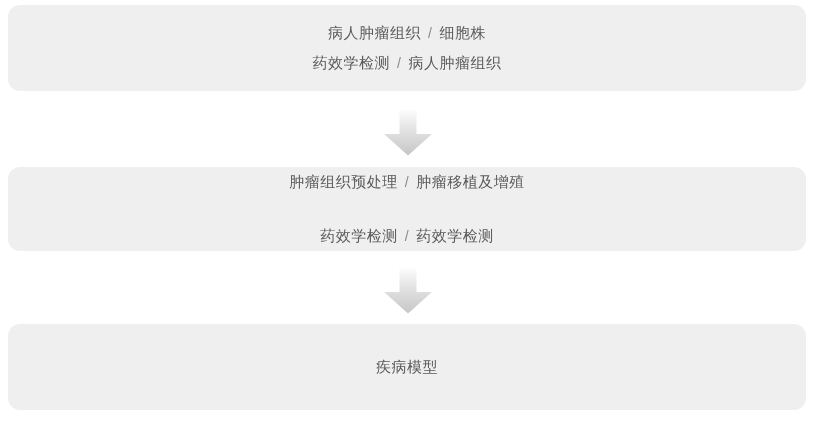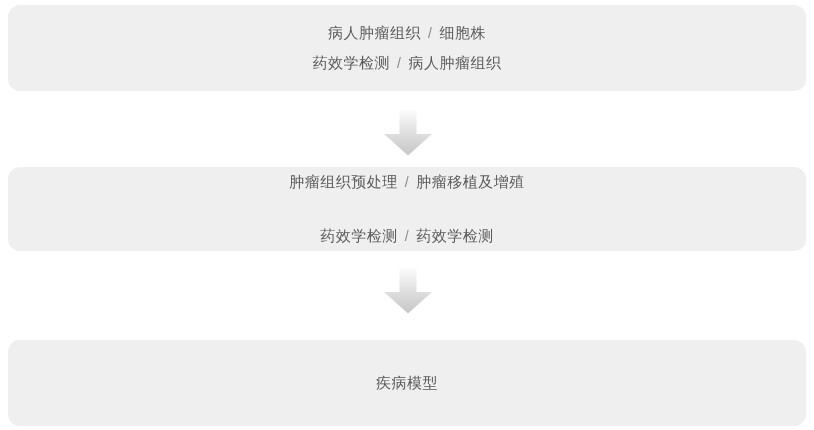--- a/index.html
+++ b/index.html
@@ -31,21 +31,21 @@
     background: #efefef;
     border-radius: 12px;
     display: flex;
     flex-direction: column;
     align-items: center;
     justify-content: center;
   }
 
   #stage-box-1 { top: 5px;   height: 86px; }
   #stage-box-2 { top: 167px; height: 84px; justify-content: space-between; }
-  #stage-box-3 { top: 340px; height: 86px; }
+  #stage-box-3 { top: 324px; height: 86px; }
 
   .stage-line {
     color: #5a5a5a;
     font-size: 15px;
     line-height: 30px;
     letter-spacing: 0.5px;
     white-space: nowrap;
     text-align: center;
   }
 

